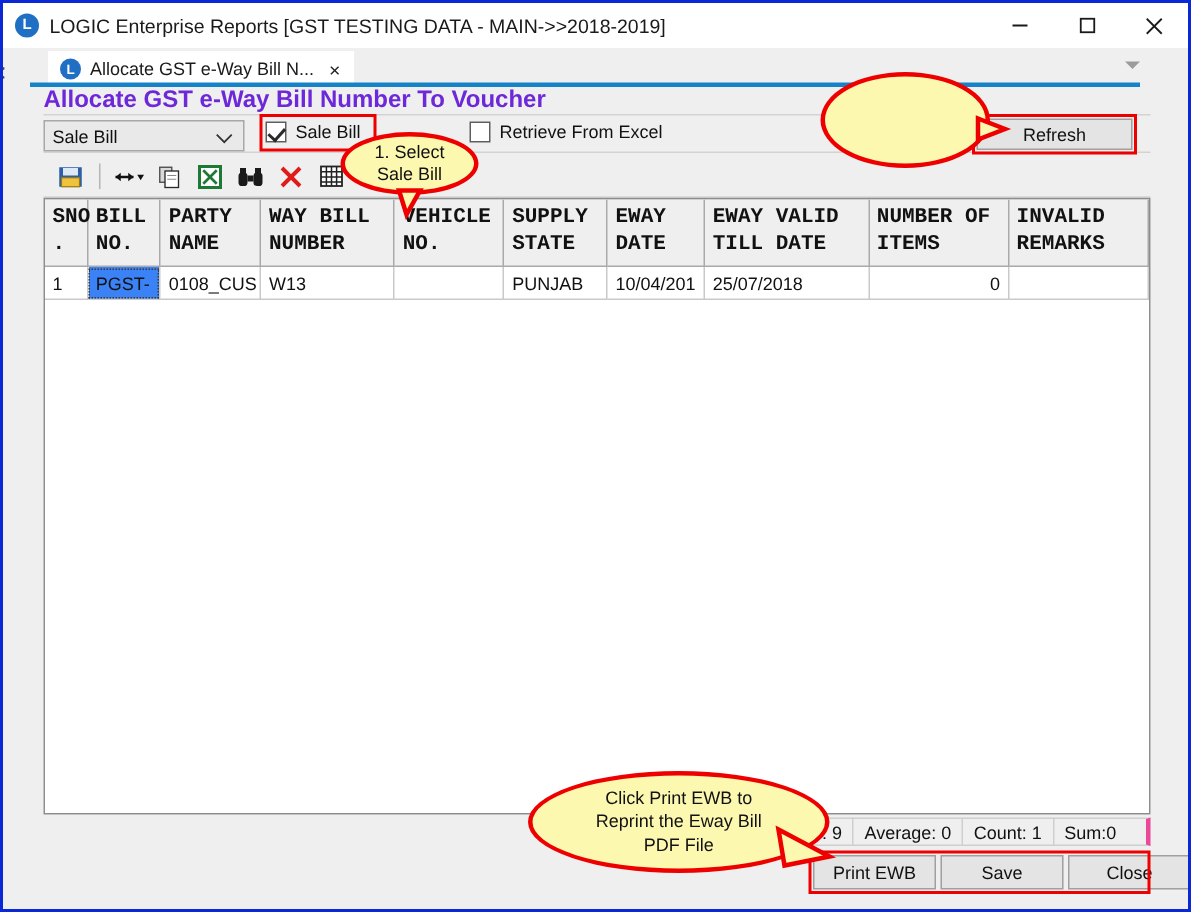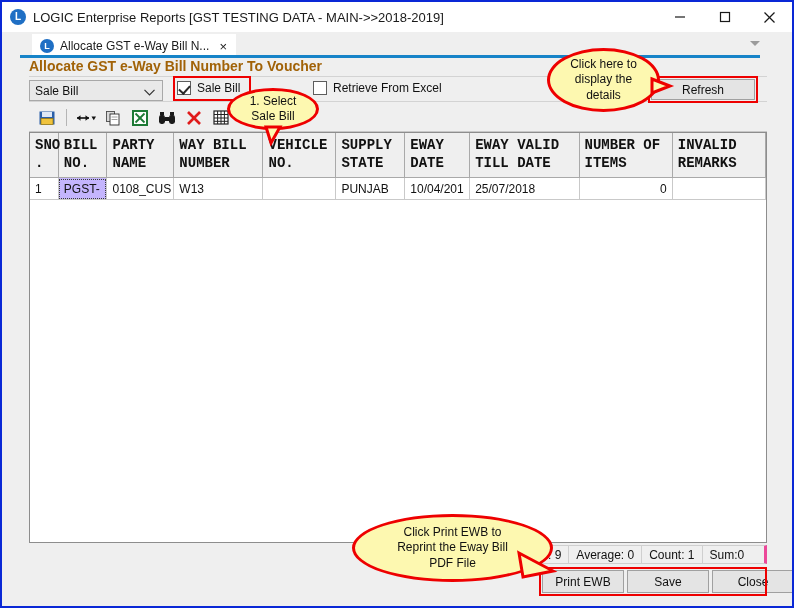--- a/index.html
+++ b/index.html
@@ -133,23 +133,23 @@
   .content {
     position: absolute;
     left: 18px; top: 56px;
     width: 754px; height: 548px;
     background: #efefef;
   }
 
   .page-heading {
     position: absolute;
     left: 9px; top: 0;
-    font-size: 14px;
+    font-size: 16px;
     font-weight: bold;
-    color: #a16207;
+    color: #6d28d9;
     white-space: nowrap;
   }
 
   
   .filterbar {
     position: absolute;
     left: 9px; top: 18px;
     width: 738px; height: 26px;
     border-top: 1px solid #d3d3d3;
     border-bottom: 1px solid #d3d3d3;
@@ -258,21 +258,21 @@
     border-bottom: 1px solid #c9c9c9;
     font-size: 12px;
     color: #111;
     padding: 2px 5px;
     height: 22px;
     white-space: nowrap;
     overflow: hidden;
   }
   td.num { text-align: right; }
   td.sel {
-    background: #c4b5fd;
+    background: #3b82f6;
     outline: 1px dotted #3a3a3a;
     outline-offset: -2px;
   }
 
   
   .statusstrip {
     position: absolute;
     left: 520px; top: 487px;
     width: 227px; height: 19px;
     display: flex;
@@ -544,23 +544,20 @@
       <polygon points="2,0 16,0 7,16" fill="#fdf8b0" stroke="#ee0000" stroke-width="3"></polygon>
     </svg>
     <span style="white-space:pre-line; position:relative; z-index:2;">1. Select
 Sale Bill</span>
   </div>
 
   <div class="callout callout-refresh">
     <svg class="tail" width="30" height="24" style="left:102px; top:26px;">
       <polygon points="0,2 18,9 0,16" fill="#fdf8b0" stroke="#ee0000" stroke-width="3"></polygon>
     </svg>
-    <span style="white-space:pre-line; position:relative; z-index:2;">Click here to
-display the
-details</span>
   </div>
 
   <div class="callout callout-print">
     <svg class="tail" width="60" height="40" style="left:160px; top:34px;">
       <polygon points="4,2 38,20 8,26" fill="#fdf8b0" stroke="#ee0000" stroke-width="3"></polygon>
     </svg>
     <span style="white-space:pre-line; position:relative; z-index:2;">Click Print EWB to
 Reprint the Eway Bill
 PDF File</span>
   </div>

